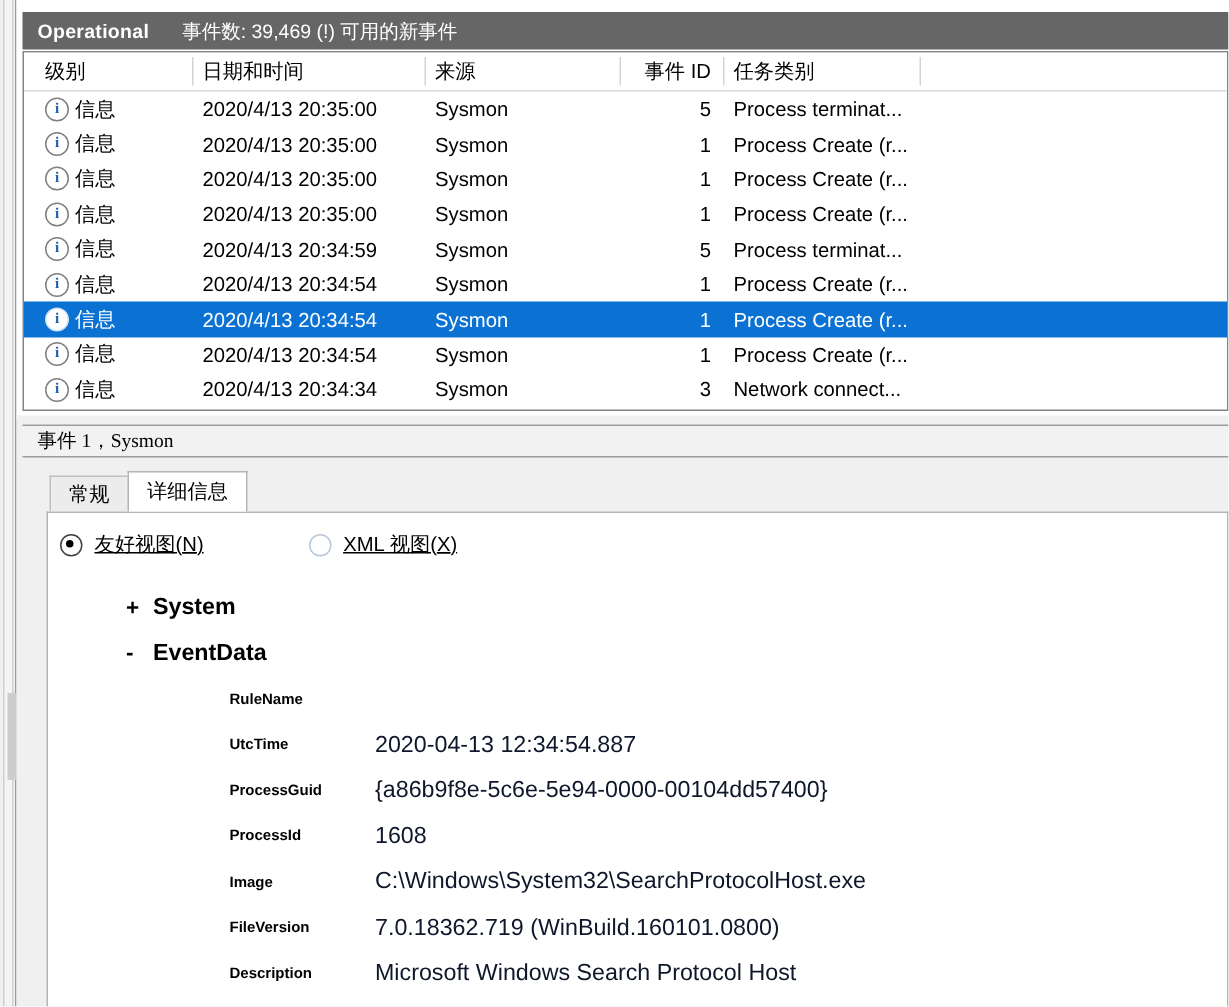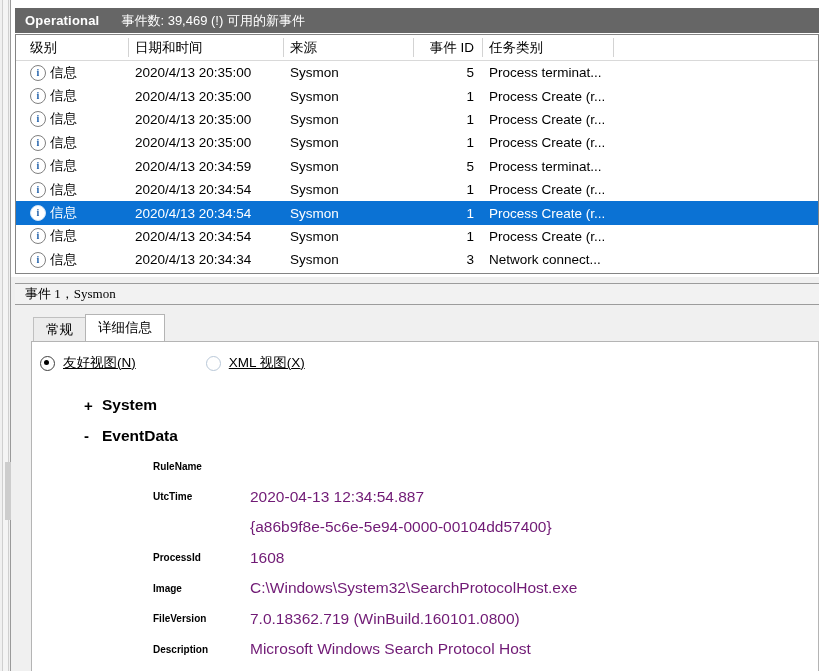--- a/index.html
+++ b/index.html
@@ -208,21 +208,21 @@
     font-weight: bold; font-size: 15.5px; color: #000000;
   }
   .tw-key {
     position: absolute; left: 85px; top: 0; height: 30.5px;
     display: flex; align-items: center;
     font-weight: bold; font-size: 10px; color: #000000; margin-left: 36px;
   }
   .tw-val {
     position: absolute; left: 218px; top: 0; height: 30.5px;
     display: flex; align-items: center;
-    font-weight: normal; font-size: 15.5px; color: #701a75;
+    font-weight: normal; font-size: 15.5px; color: #0f172a;
   }
 </style>
 </head>
 <body>
 
 <div id="root">
 
   <div class="left-sliver">
     <div class="left-sliver-track">
       <div class="left-sliver-thumb"></div>
@@ -385,20 +385,21 @@
             <div class="tw-node">EventData</div>
           </div>
           <div class="tree-row">
             <div class="tw-key">RuleName</div>
           </div>
           <div class="tree-row">
             <div class="tw-key">UtcTime</div>
             <div class="tw-val">2020-04-13 12:34:54.887</div>
           </div>
           <div class="tree-row">
+            <div class="tw-key">ProcessGuid</div>
             <div class="tw-val">{a86b9f8e-5c6e-5e94-0000-00104dd57400}</div>
           </div>
           <div class="tree-row">
             <div class="tw-key">ProcessId</div>
             <div class="tw-val">1608</div>
           </div>
           <div class="tree-row">
             <div class="tw-key">Image</div>
             <div class="tw-val">C:\Windows\System32\SearchProtocolHost.exe</div>
           </div>

